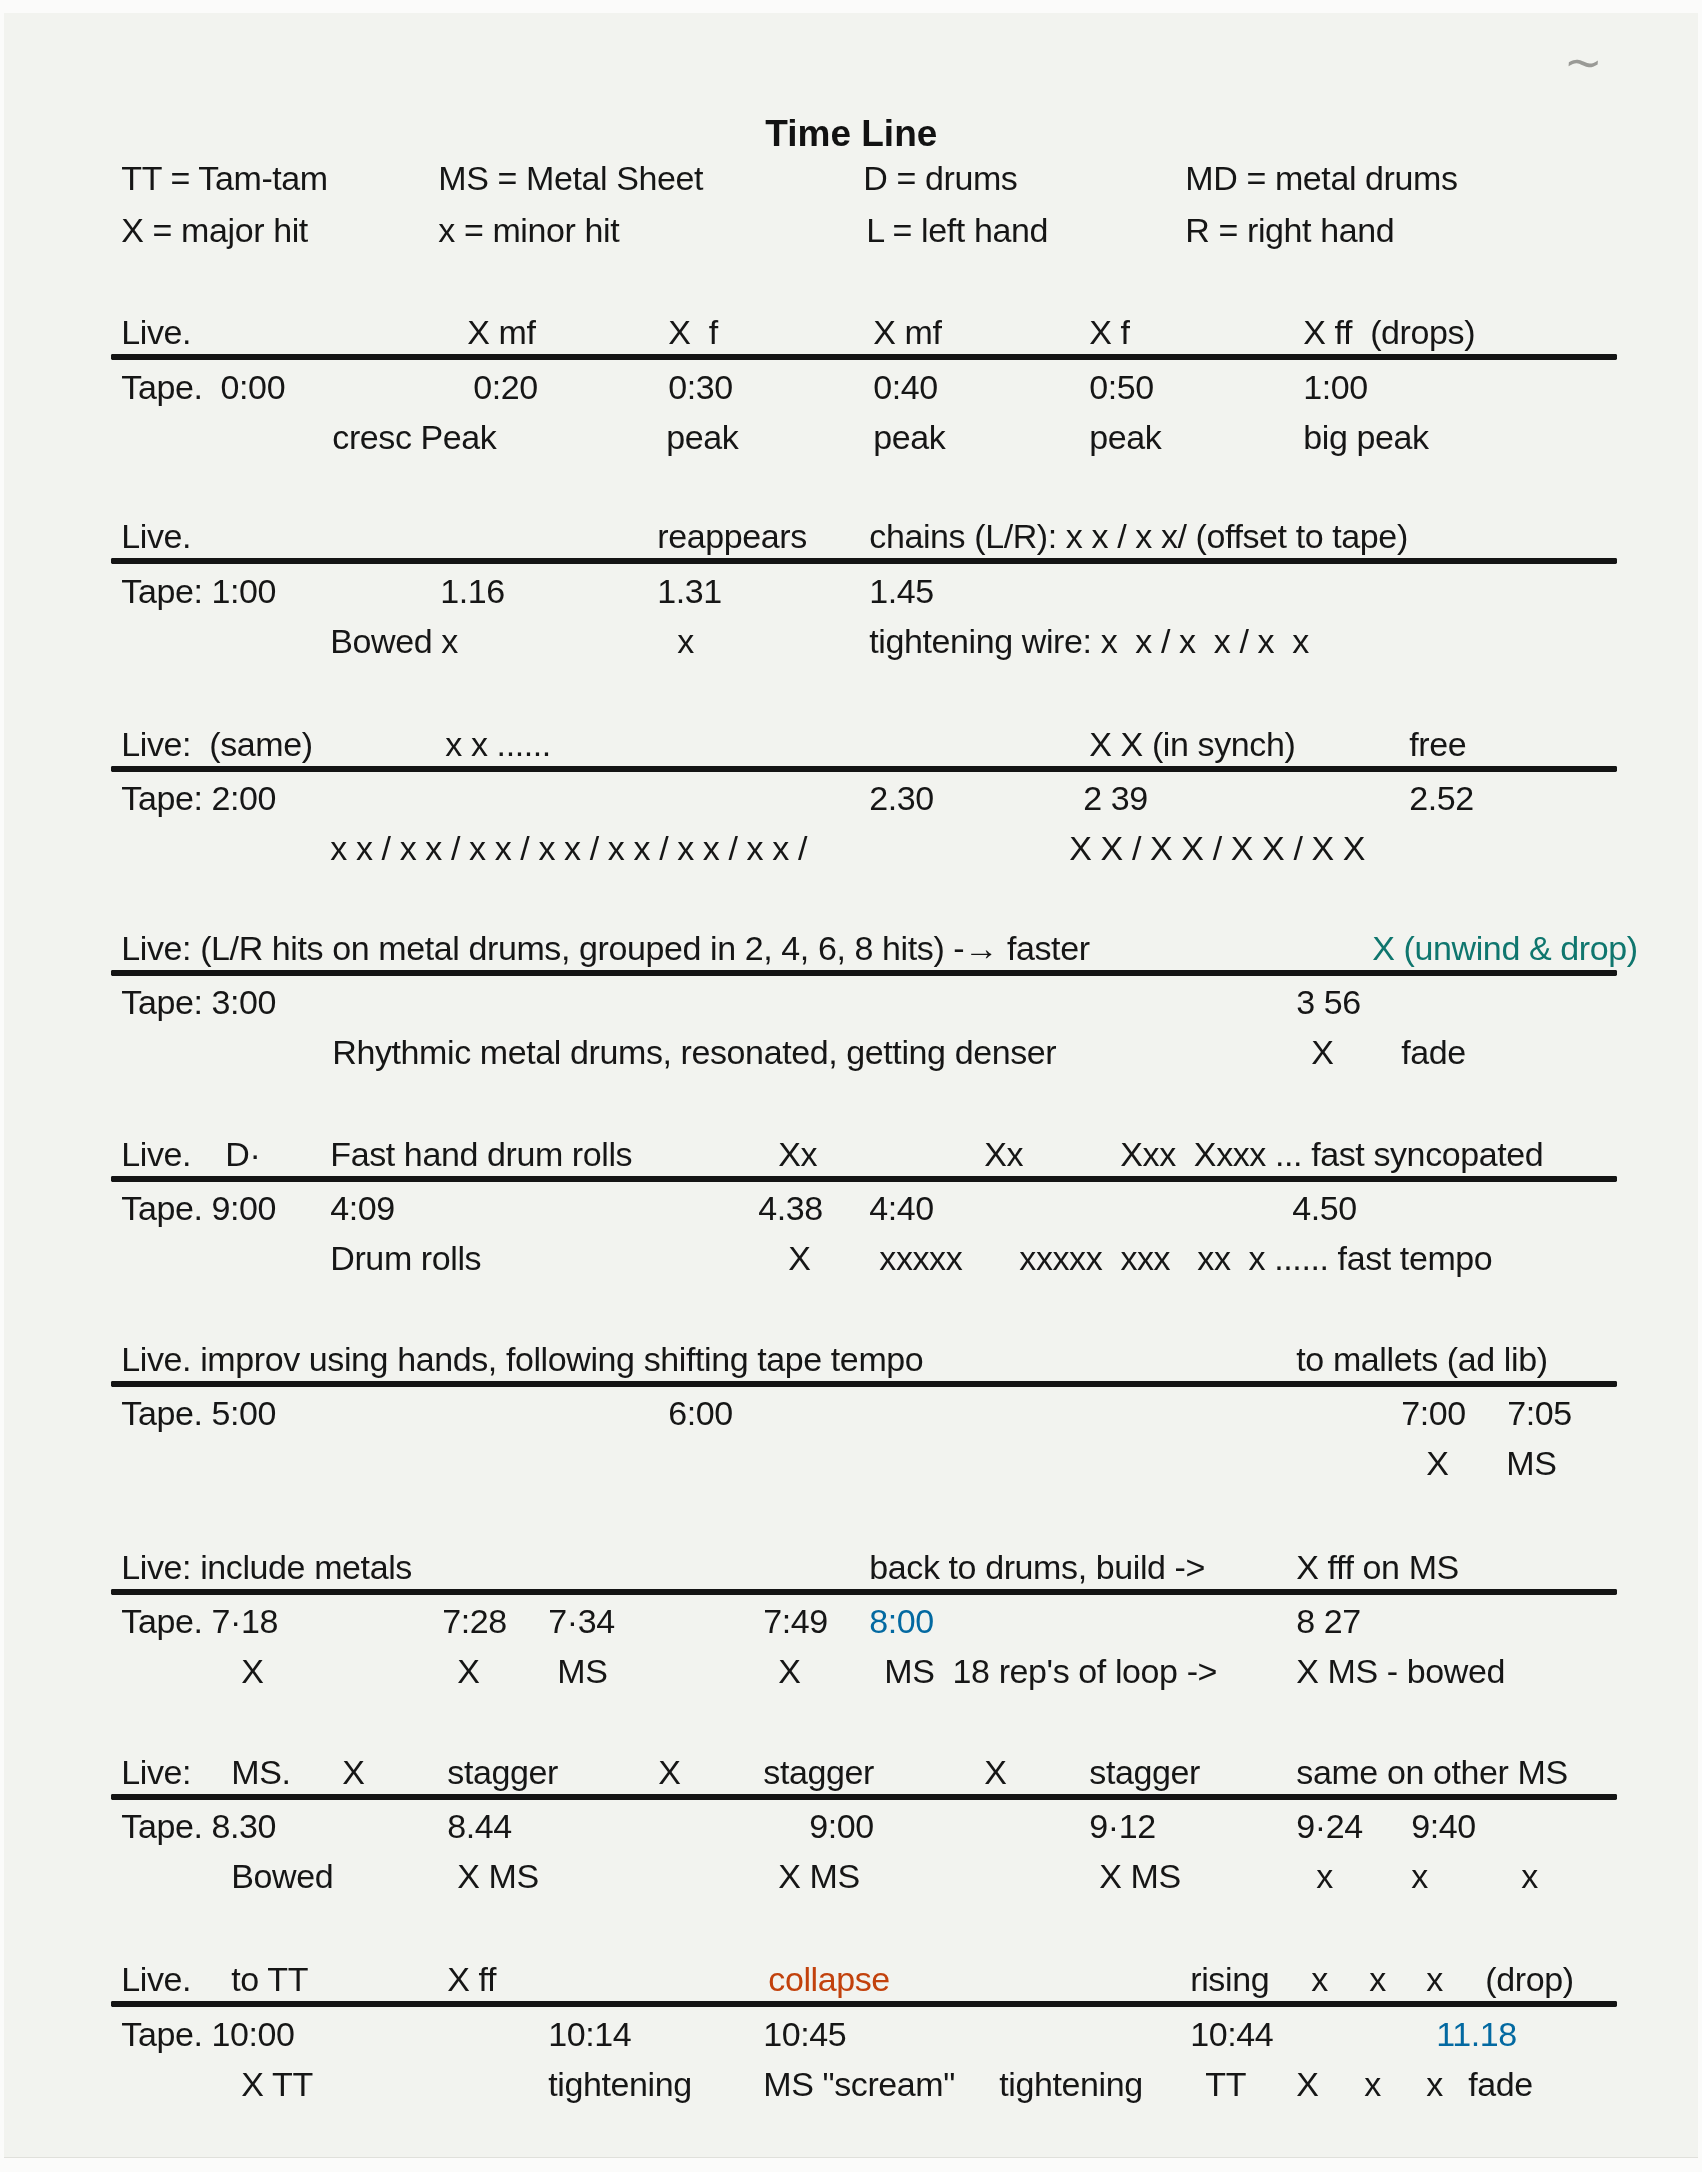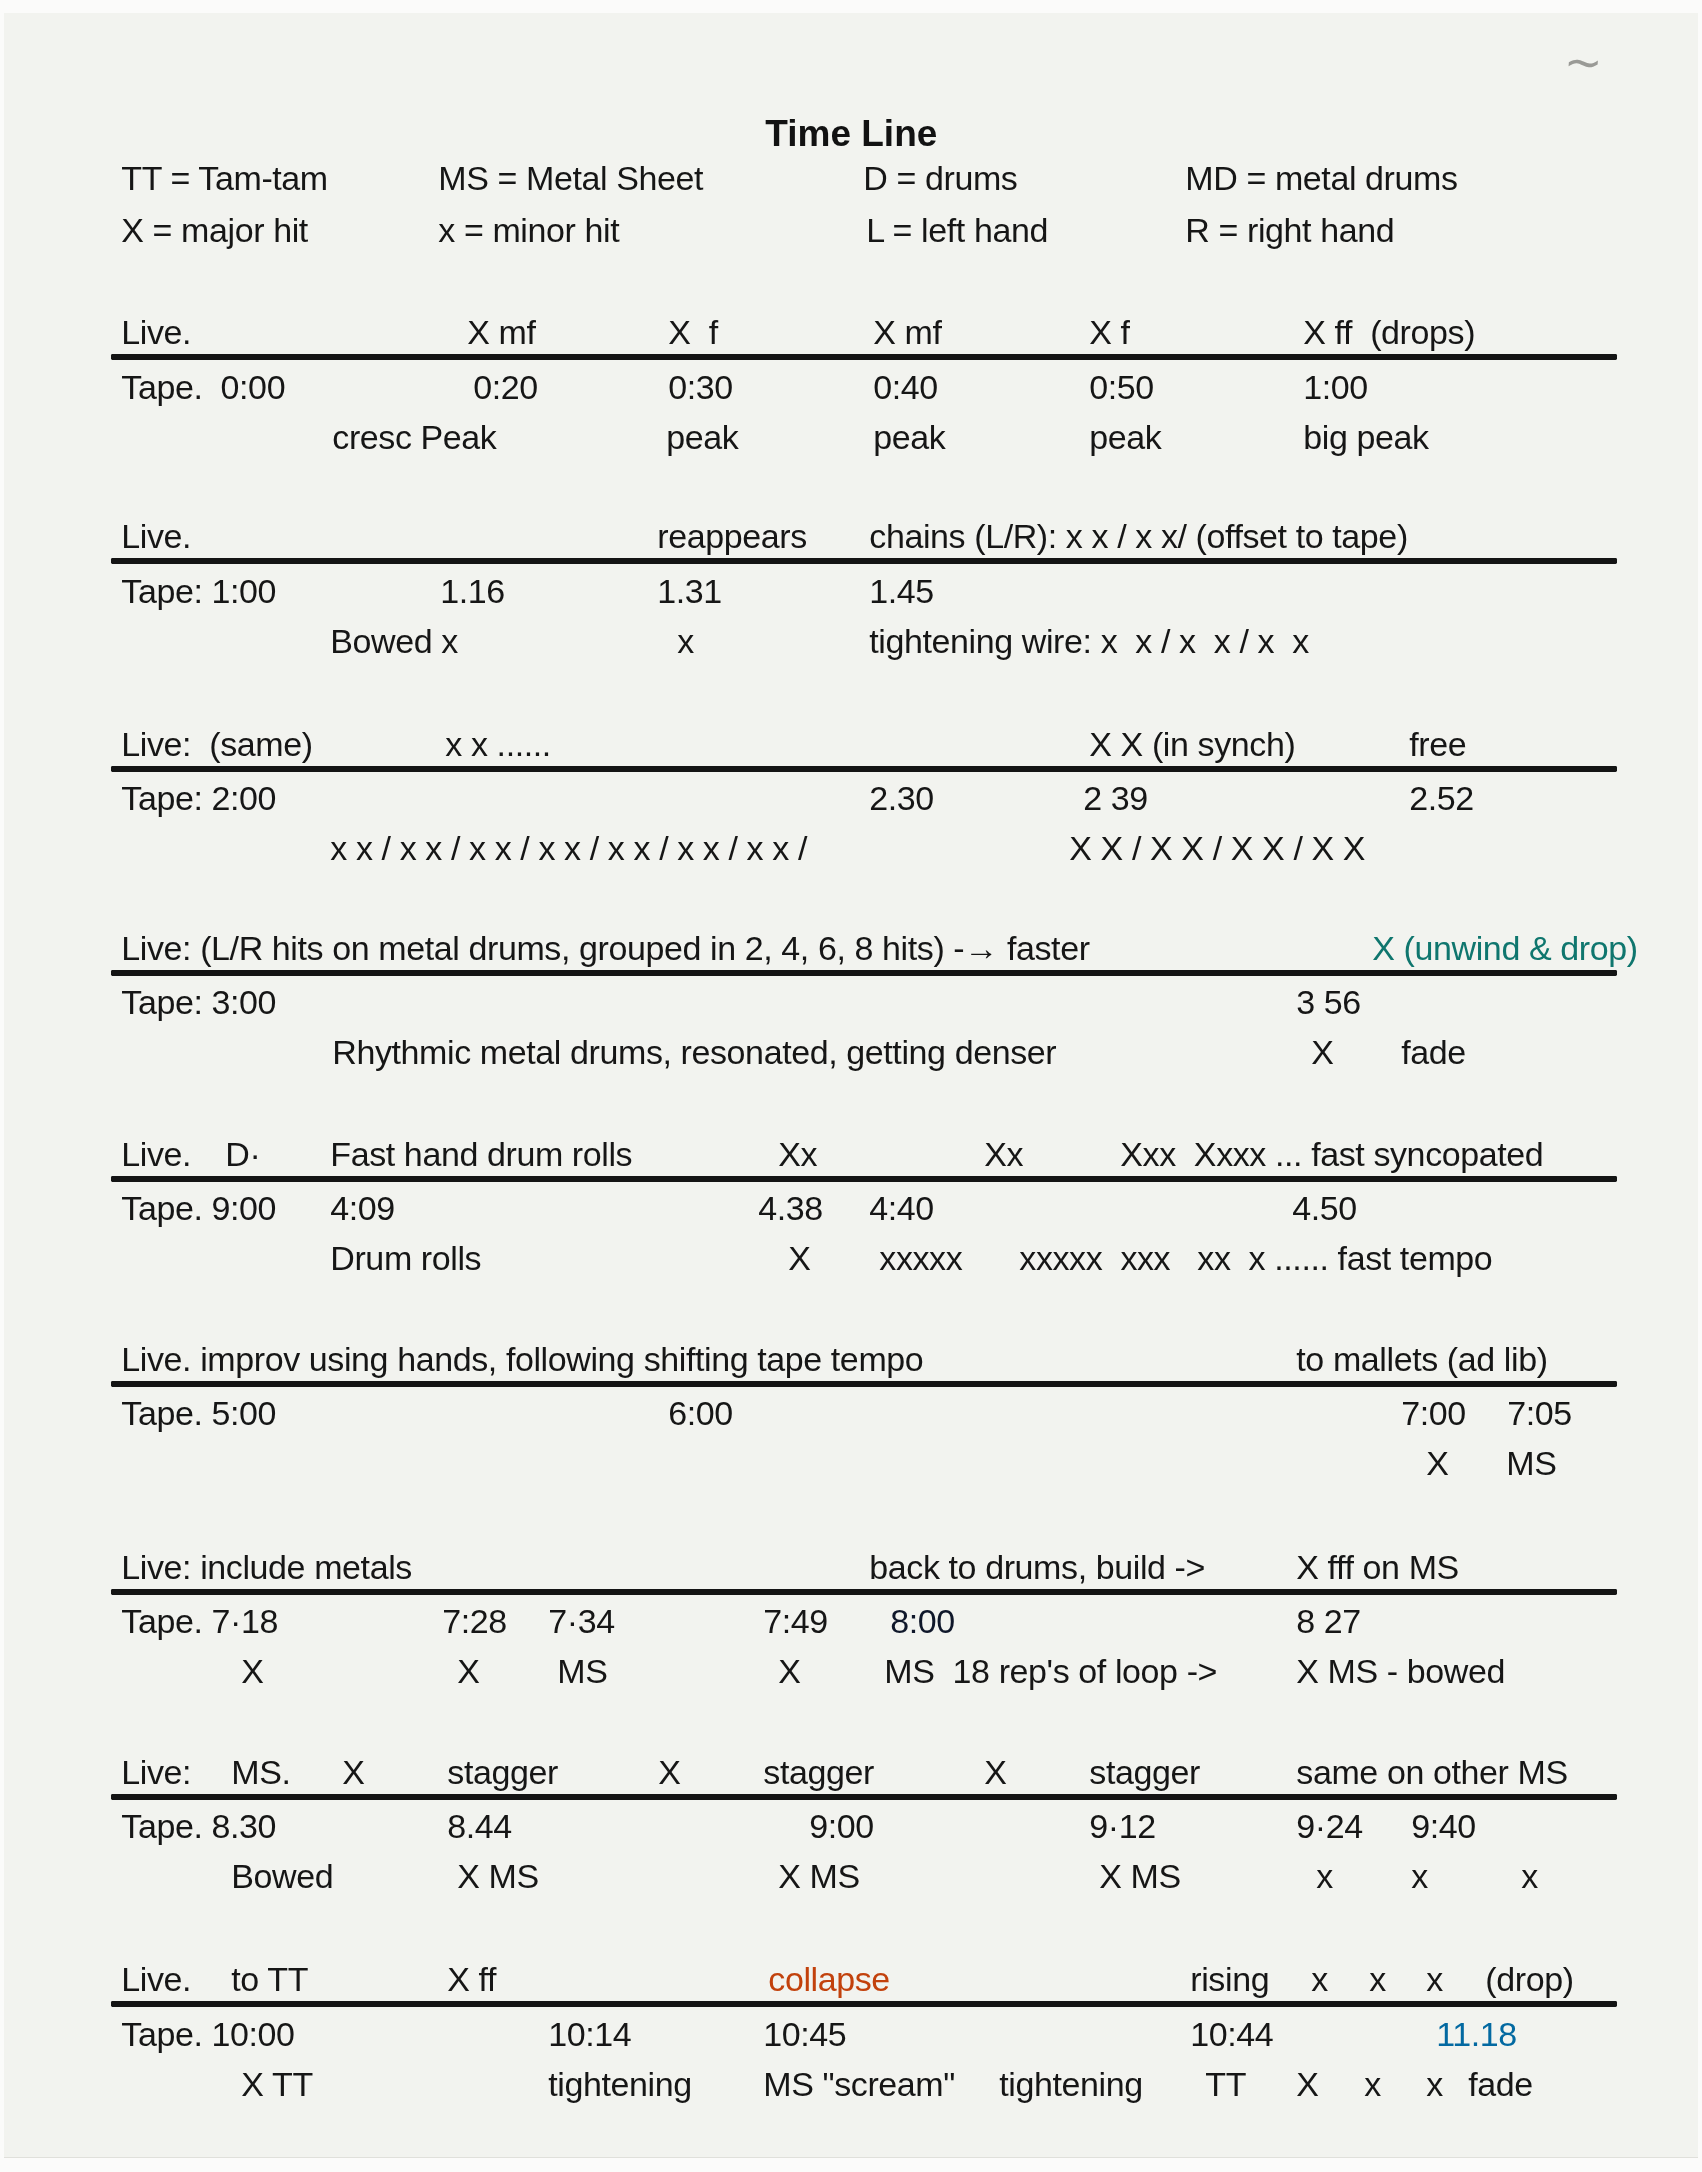--- a/index.html
+++ b/index.html
@@ -162,21 +162,21 @@
       </div>
       <div class="layer">
         <span class="txt" style="left: 117px; top: 1536px; color: rgb(22, 22, 22);">Live: include metals</span>
         <span class="txt" style="left: 865px; top: 1536px; color: rgb(22, 22, 22);">back to drums, build -&gt;</span>
         <span class="txt" style="left: 1292px; top: 1536px; color: rgb(22, 22, 22);">X fff on MS</span>
         <div class="rule" style="top: 1576px; background: rgb(20, 20, 20);"></div>
         <span class="txt" style="left: 117px; top: 1590px; color: rgb(22, 22, 22);">Tape. 7·18</span>
         <span class="txt" style="left: 438px; top: 1590px; color: rgb(22, 22, 22);">7:28</span>
         <span class="txt" style="left: 544px; top: 1590px; color: rgb(22, 22, 22);">7·34</span>
         <span class="txt" style="left: 759px; top: 1590px; color: rgb(22, 22, 22);">7:49</span>
-        <span class="txt" style="left: 865px; top: 1590px; color: #0f172a; margin-left: 21px;">8:00</span>
+        <span class="txt" style="left: 865px; top: 1590px; color: #0369a1;">8:00</span>
         <span class="txt" style="left: 1292px; top: 1590px; color: rgb(22, 22, 22);">8 27</span>
         <span class="txt" style="left: 237px; top: 1640px; color: rgb(22, 22, 22);">X</span>
         <span class="txt" style="left: 453px; top: 1640px; color: rgb(22, 22, 22);">X</span>
         <span class="txt" style="left: 553px; top: 1640px; color: rgb(22, 22, 22);">MS</span>
         <span class="txt" style="left: 774px; top: 1640px; color: rgb(22, 22, 22);">X</span>
         <span class="txt" style="left: 880px; top: 1640px; color: rgb(22, 22, 22);">MS  18 rep's of loop -&gt;</span>
         <span class="txt" style="left: 1292px; top: 1640px; color: rgb(22, 22, 22);">X MS - bowed</span>
       </div>
       <div class="layer">
         <span class="txt" style="left: 117px; top: 1741px; color: rgb(22, 22, 22);">Live:</span>

